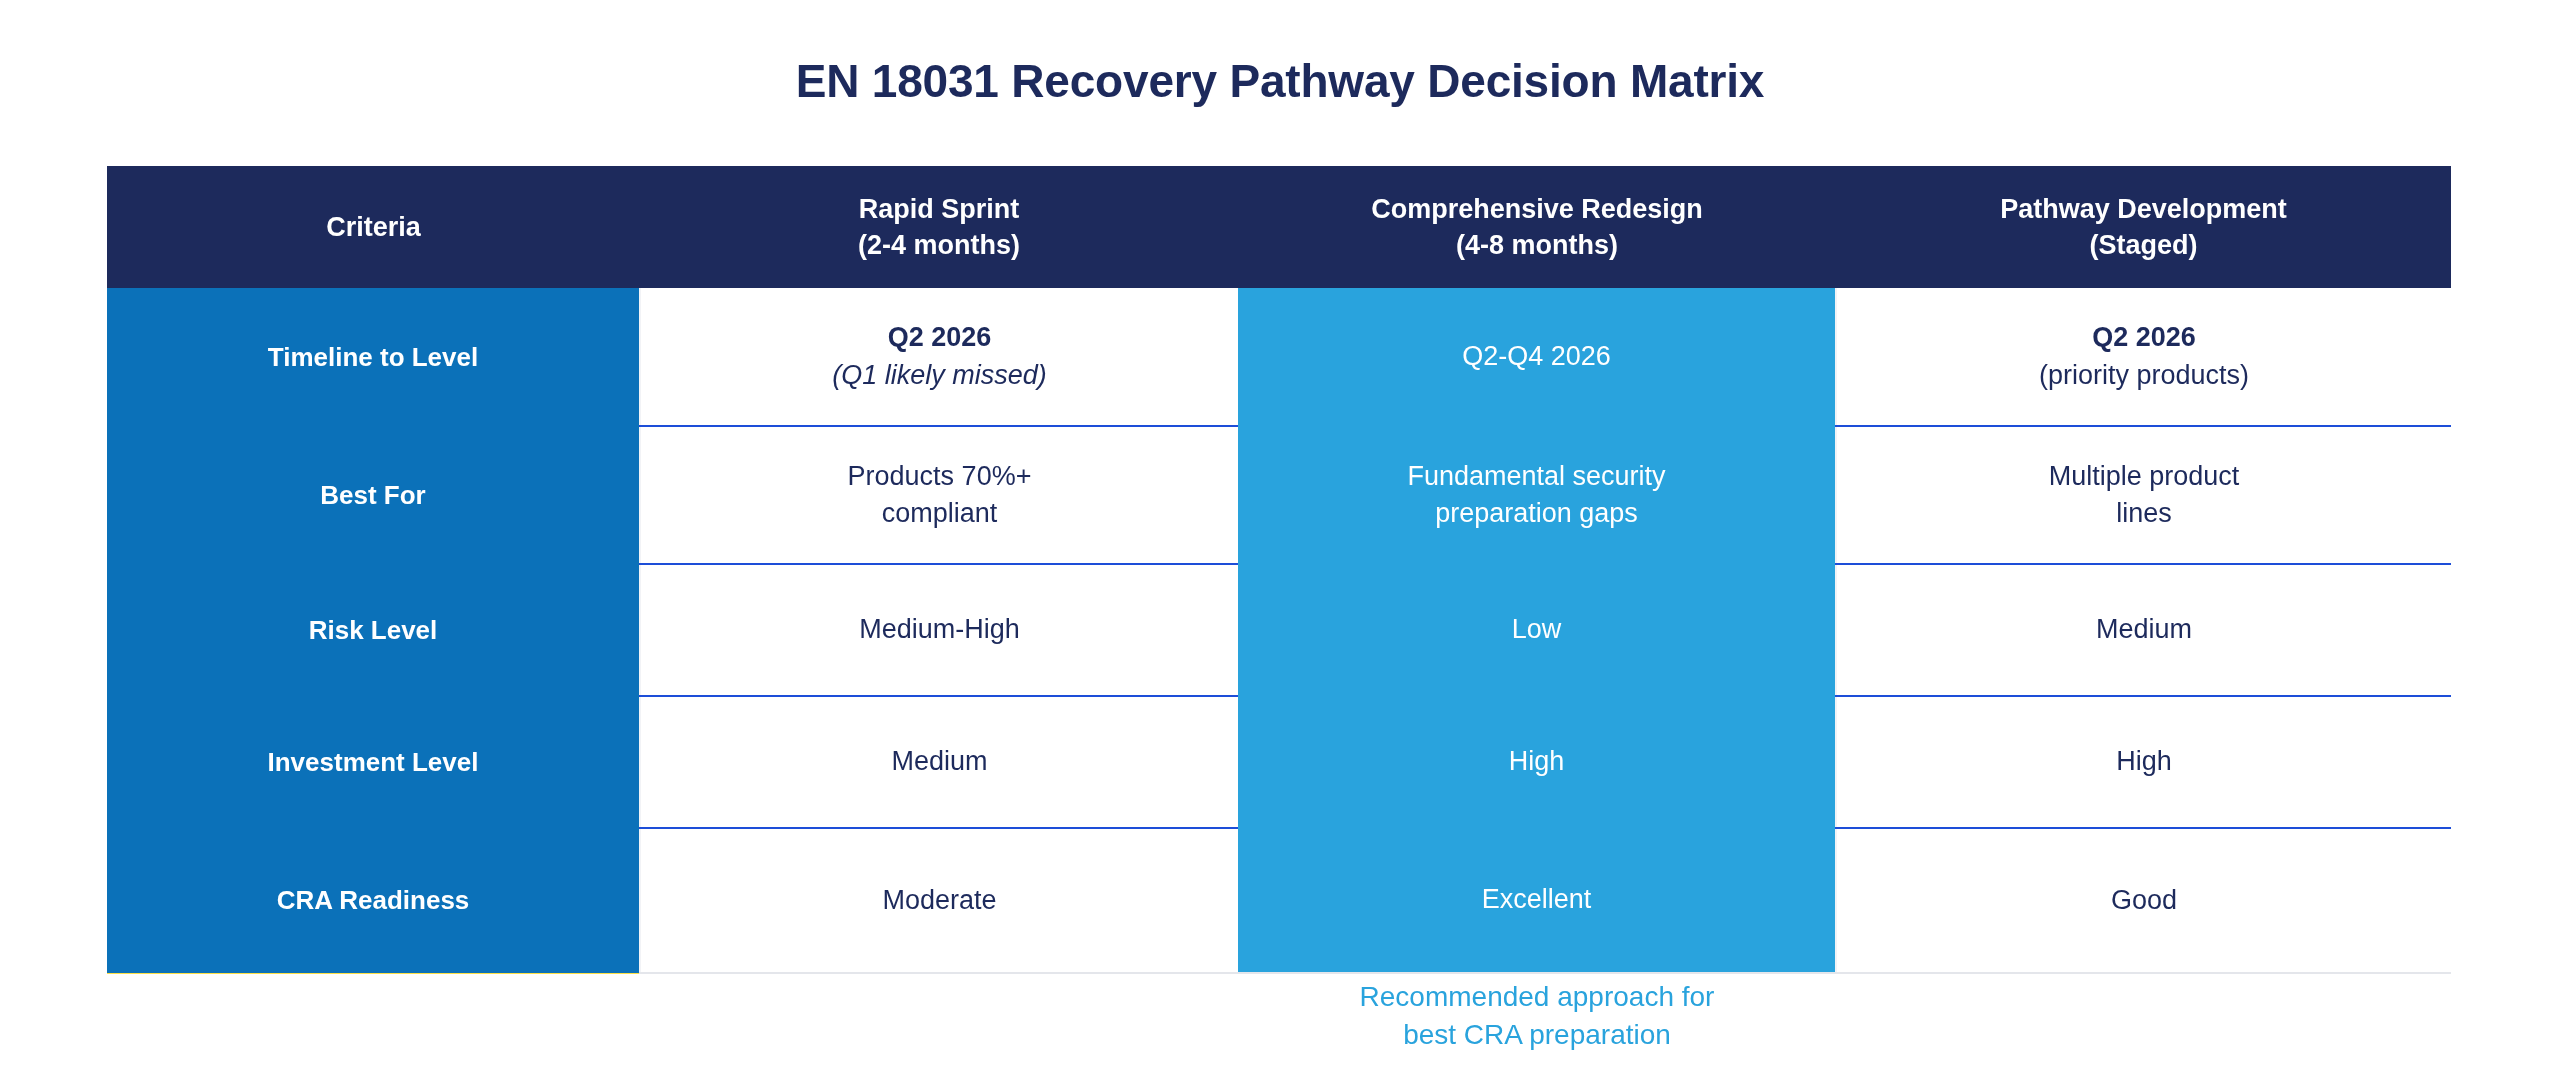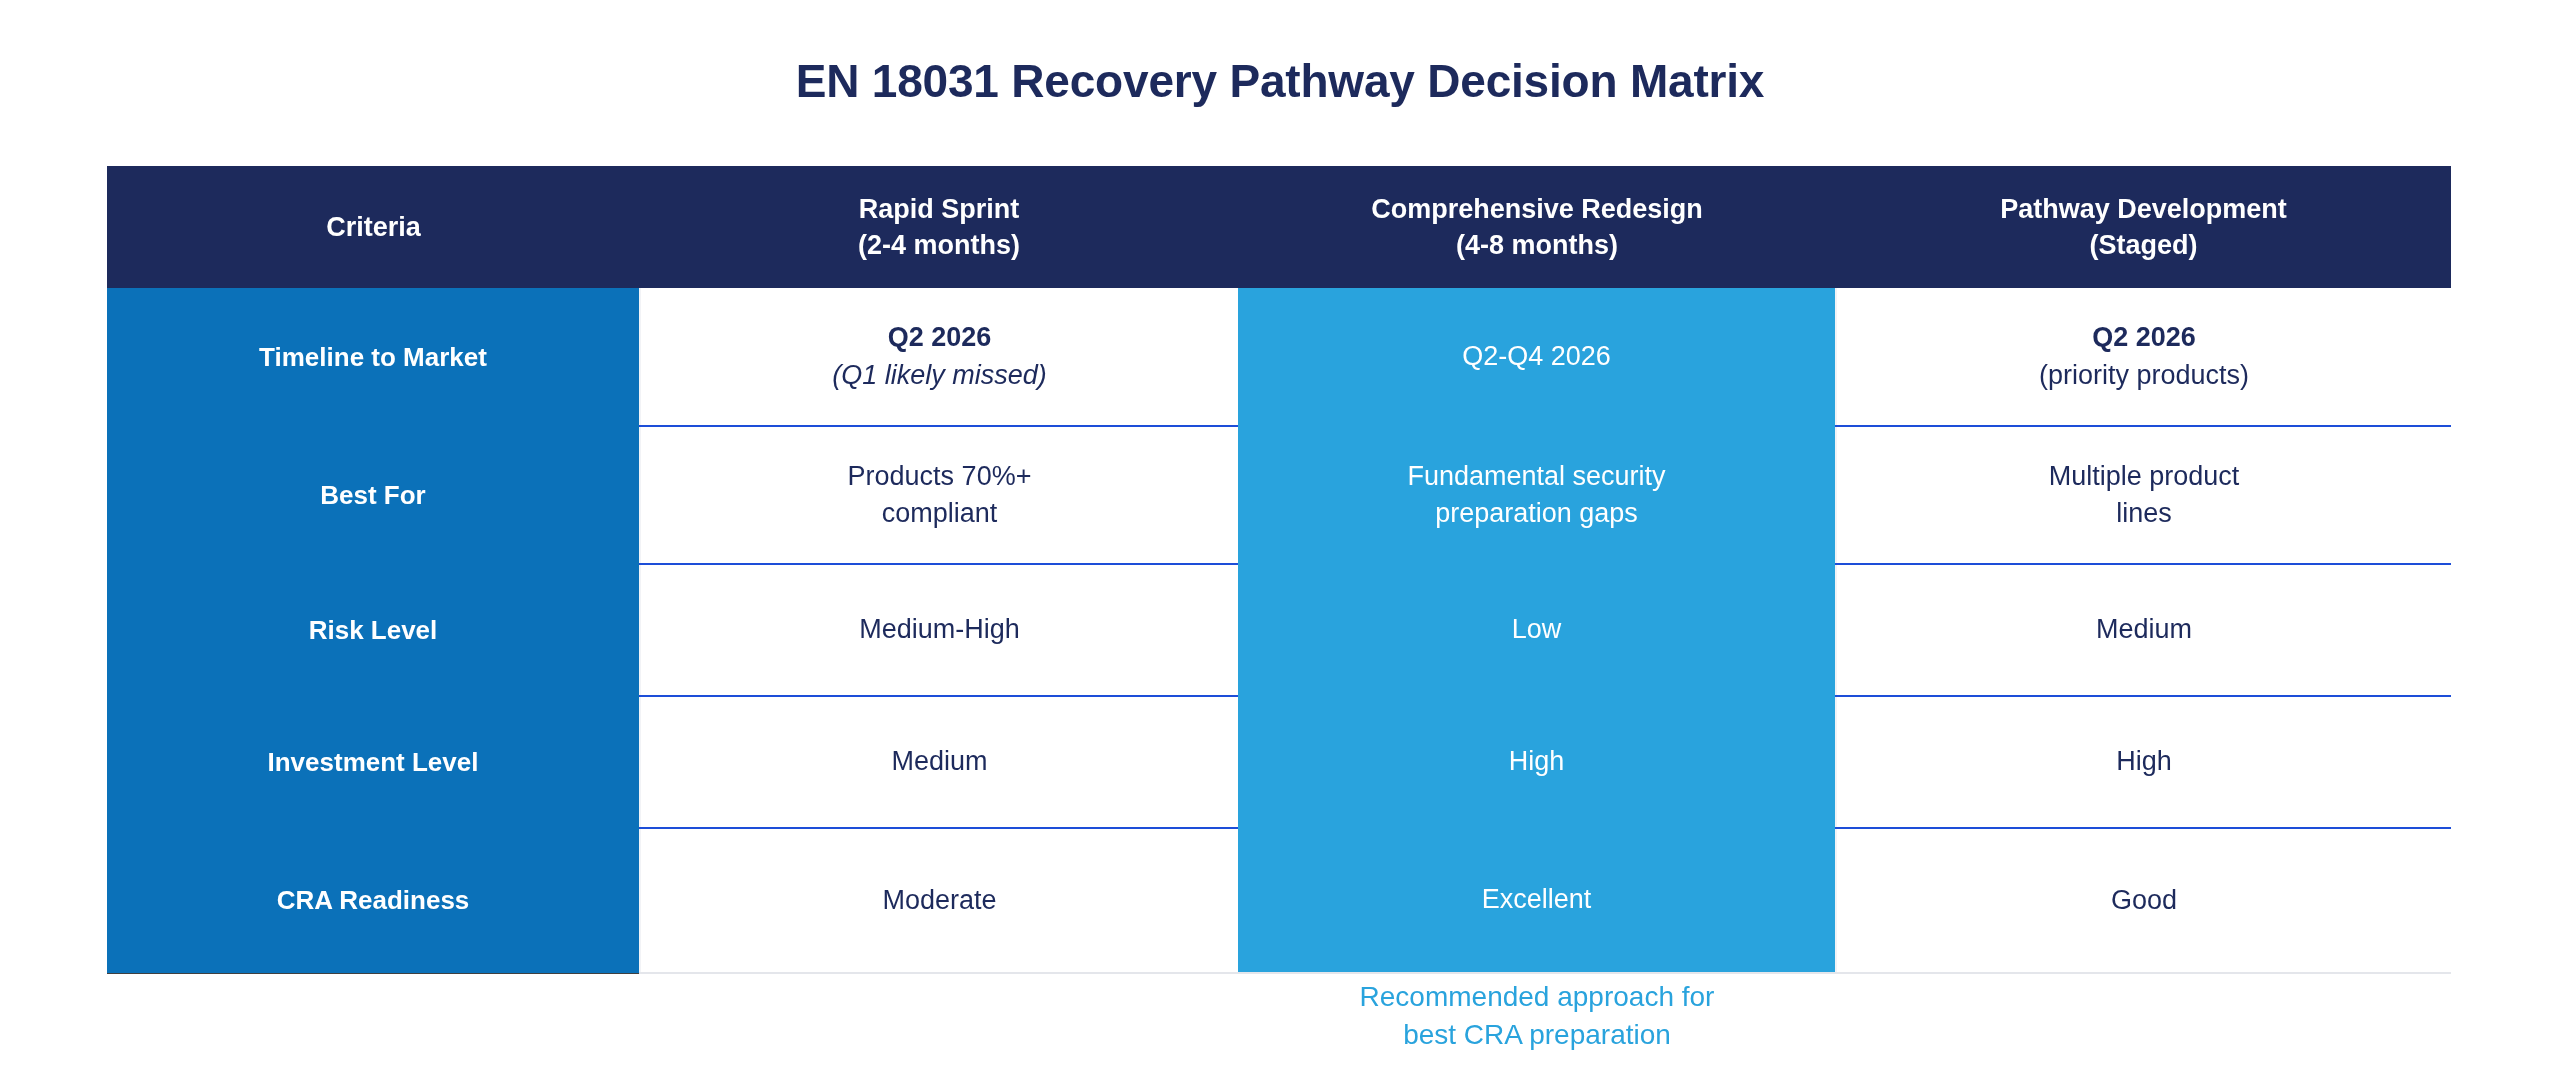--- a/index.html
+++ b/index.html
@@ -38,21 +38,21 @@
     position: absolute;
     left: 107px;
     top: 150px;
     width: 2344px;
   }
 
   table.matrix {
     width: 2344px;
     border-collapse: collapse;
     table-layout: fixed;
-    background: #404040;
+    background: #fde047;
   }
 
   table.matrix col.c-criteria { width: 533px; }
   table.matrix col.c-col1     { width: 598px; }
   table.matrix col.c-col2     { width: 598px; }
   table.matrix col.c-col3     { width: 615px; }
 
   
   thead th {
     background: #1d2a5c;
@@ -163,21 +163,21 @@
           <th>
             <span>Pathway Development</span>
             <span class="hdr-line2">(Staged)</span>
           </th>
         </tr>
       </thead>
 
       <tbody>
 
         <tr class="r-tall">
-          <td class="criteria-cell">Timeline to Market</td>
+          <td class="criteria-cell">Timeline to Level</td>
           <td class="value-cell">
             <span class="cell-main">Q2 2026</span>
             <span class="cell-sub italic">(Q1 likely missed)</span>
           </td>
           <td class="value-cell highlight">
             <span class="cell-plain">Q2-Q4 2026</span>
           </td>
           <td class="value-cell">
             <span class="cell-main">Q2 2026</span>
             <span class="cell-sub">(priority products)</span>

